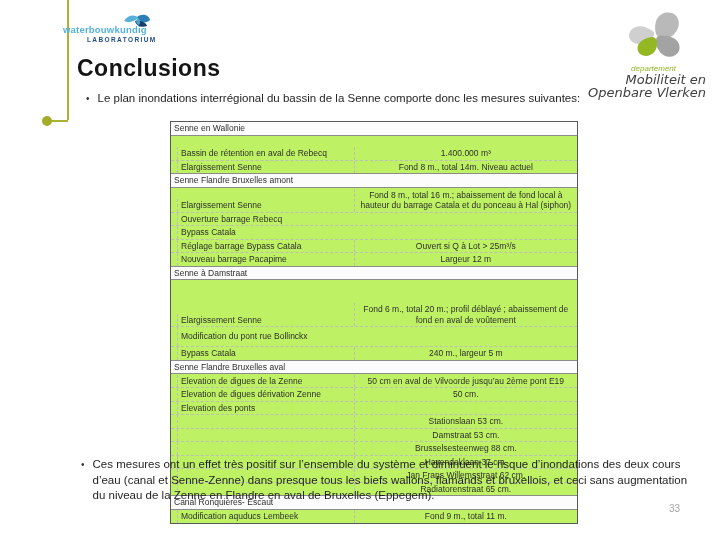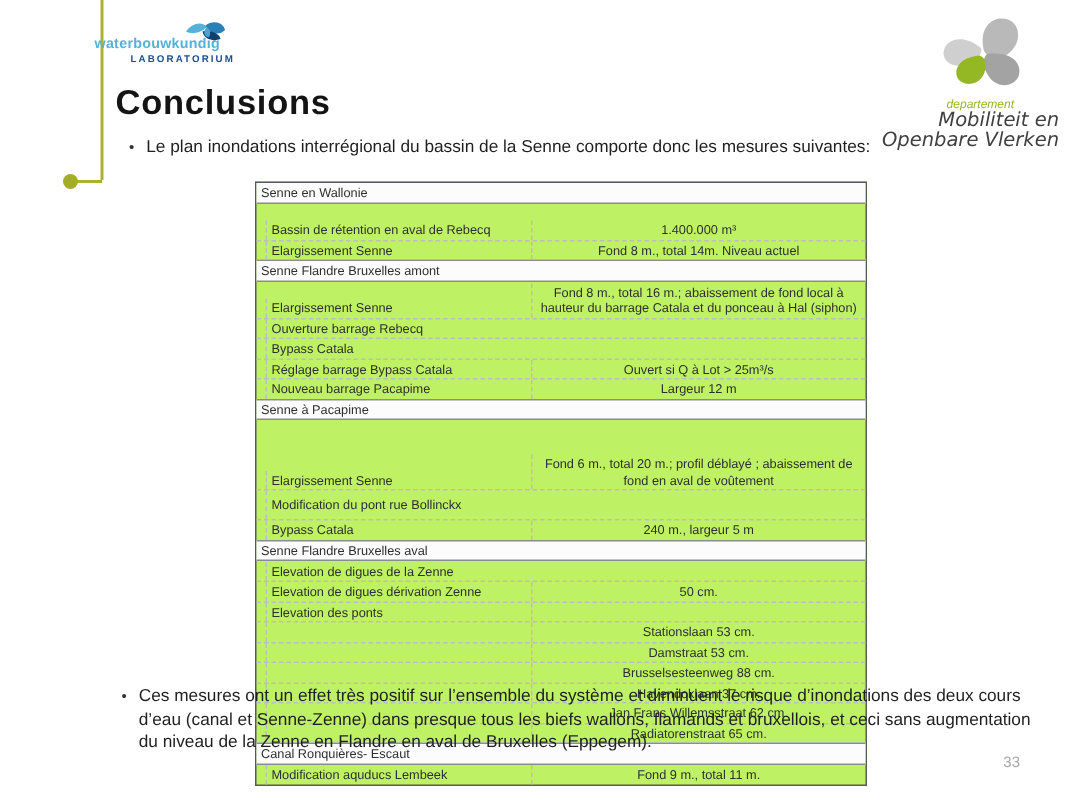--- a/index.html
+++ b/index.html
@@ -111,38 +111,39 @@
       </div>
       <div class="trow datarow">
         <div class="cell label">Réglage barrage Bypass Catala</div>
         <div class="cell value">Ouvert si Q à Lot &gt; 25m³/s</div>
       </div>
       <div class="trow datarow">
         <div class="cell label">Nouveau barrage Pacapime</div>
         <div class="cell value">Largeur 12 m</div>
       </div>
       <div class="trow section">
-        <div class="seclabel">Senne à Pacapime</div>
+        <div class="seclabel">Senne à Damstraat</div>
       </div>
       <div class="trow datarow">
         <div class="cell label">Elargissement Senne</div>
         <div class="cell value">Fond 6 m., total 20 m.; profil déblayé ; abaissement de fond en aval de voûtement</div>
       </div>
       <div class="trow datarow">
         <div class="cell label">Modification du pont rue Bollinckx</div>
       </div>
       <div class="trow datarow">
         <div class="cell label">Bypass Catala</div>
         <div class="cell value">240 m., largeur 5 m</div>
       </div>
       <div class="trow section">
         <div class="seclabel">Senne Flandre Bruxelles aval</div>
       </div>
       <div class="trow datarow">
         <div class="cell label">Elevation de digues de la Zenne</div>
+        <div class="cell value">50 cm  en aval de Vilvoorde jusqu’au 2ème pont  E19</div>
       </div>
       <div class="trow datarow">
         <div class="cell label">Elevation de digues dérivation Zenne</div>
         <div class="cell value">50 cm.</div>
       </div>
       <div class="trow datarow">
         <div class="cell label">Elevation des ponts</div>
         <div class="cell value"></div>
       </div>
       <div class="trow datarow">

